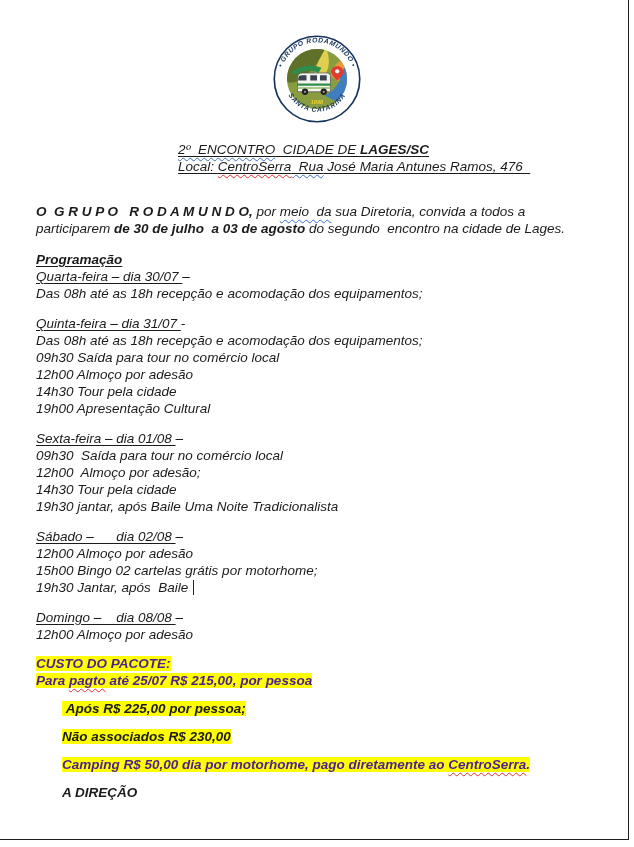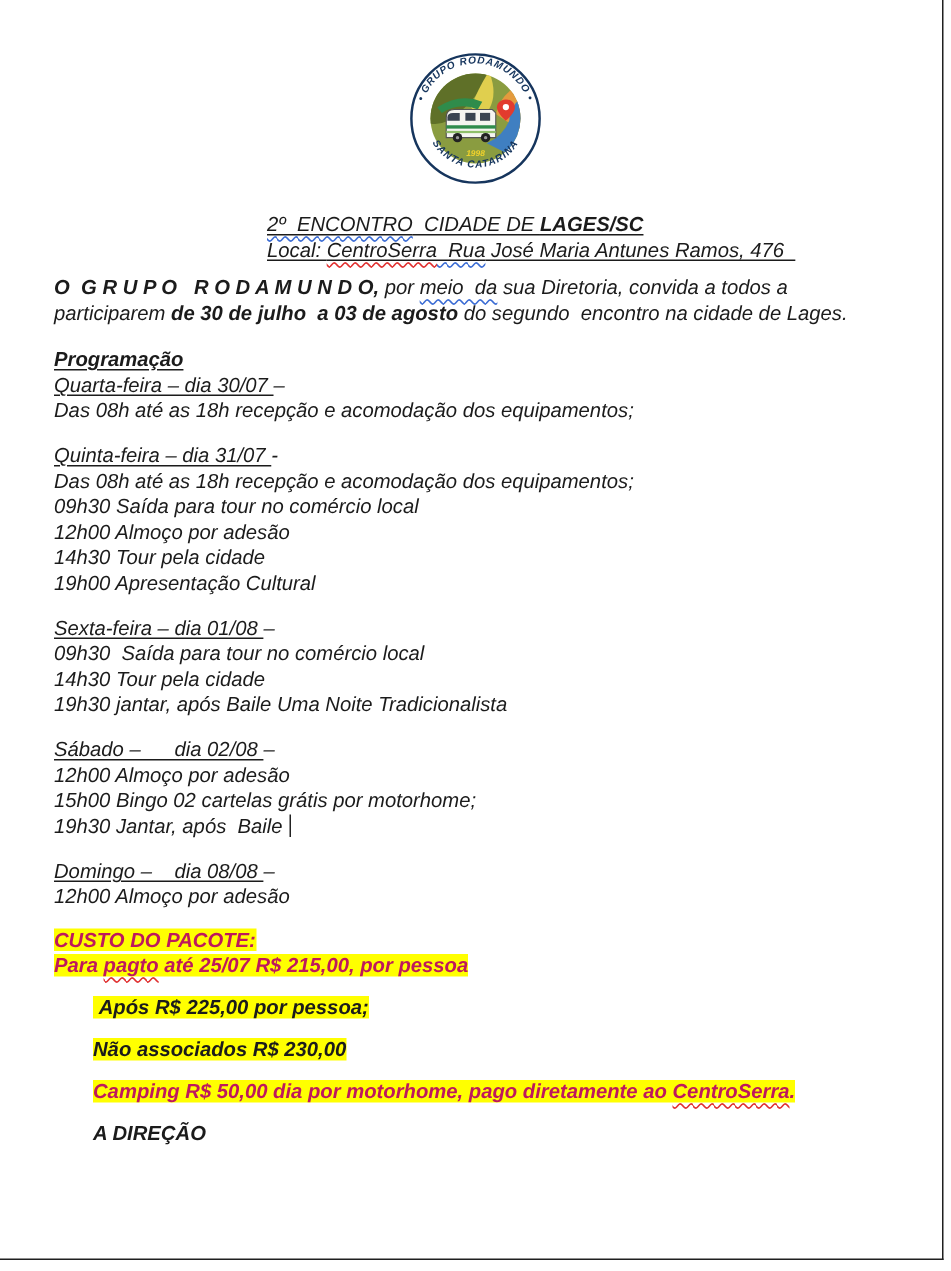--- a/index.html
+++ b/index.html
@@ -7,29 +7,29 @@
   .page {
     position:absolute; left:0; top:0; width:628px; height:839px;
     border-right:1px solid #1f1f1f; border-bottom:1px solid #1f1f1f;
     font-family:"Liberation Sans","DejaVu Sans",sans-serif;
     font-style:italic; font-size:13.5px; line-height:17px; color:#1b1b1b;
   }
   .content { padding:0 30px 0 36px; }
   .line { white-space:pre-wrap; min-height:17px; }
   .b { font-weight:bold; }
   .u { text-decoration:underline; text-underline-offset:2px; }
-  .red { color:#be185d; }
+  .red { color:#4c1d95; }
   .hl { background:#ffff00; }
   .sq-red  { text-decoration:underline; text-decoration-style:wavy; text-decoration-color:#e03030;
              text-decoration-thickness:1px; text-underline-offset:3px; text-decoration-skip-ink:none; }
   .sq-blue { text-decoration:underline; text-decoration-style:wavy; text-decoration-color:#3b6cd4;
              text-decoration-thickness:1px; text-underline-offset:3px; text-decoration-skip-ink:none; }
   .logo-wrap { padding-top:34px; text-align:center; height:94px; }
   .header { margin-left:142px; margin-top:13px; }
-  .intro { margin-top:8px; }
+  .intro { margin-top:28px; }
   .prog-head { margin-top:14px; }
   .day { margin-top:13px; }
   .day0 { margin-top:0; }
   .pricing { margin-top:12px; }
   .sp { margin-top:11px;padding-left:26px; }
   .cursor { display:inline-block; width:1px; height:15px; background:#222; vertical-align:-3px; margin-left:5px; }
 </style>
 </head>
 <body>
 
@@ -98,20 +98,21 @@
         <div class="line">Das 08h até as 18h recepção e acomodação dos equipamentos;</div>
         <div class="line">09h30 Saída para tour no comércio local</div>
         <div class="line">12h00 Almoço por adesão</div>
         <div class="line">14h30 Tour pela cidade</div>
         <div class="line">19h00 Apresentação Cultural</div>
       </div>
 
       <div class="day">
         <div class="line"><span class="u">Sexta-feira – dia 01/08 </span><span>–</span></div>
         <div class="line">09h30  Saída para tour no comércio local</div>
+        <div class="line">12h00  Almoço por adesão;</div>
         <div class="line">14h30 Tour pela cidade</div>
         <div class="line">19h30 jantar, após Baile Uma Noite Tradicionalista</div>
       </div>
 
       <div class="day">
         <div class="line"><span class="u">Sábado –      dia 02/08 </span><span>–</span></div>
         <div class="line">12h00 Almoço por adesão</div>
         <div class="line">15h00 Bingo 02 cartelas grátis por motorhome;</div>
         <div class="line"><span>19h30 Jantar, após  Baile</span><span class="cursor"></span></div>
       </div>

